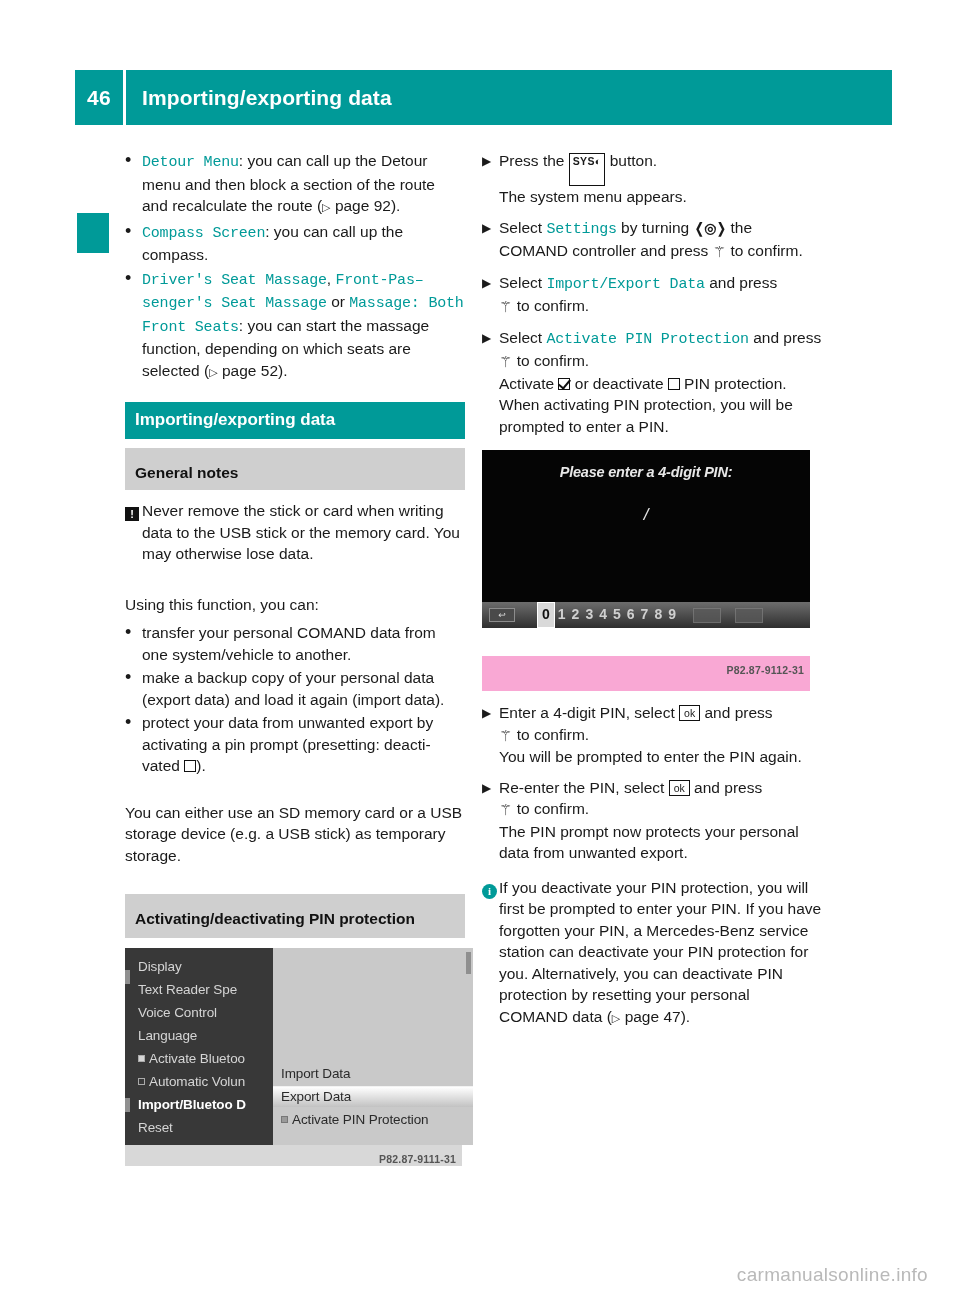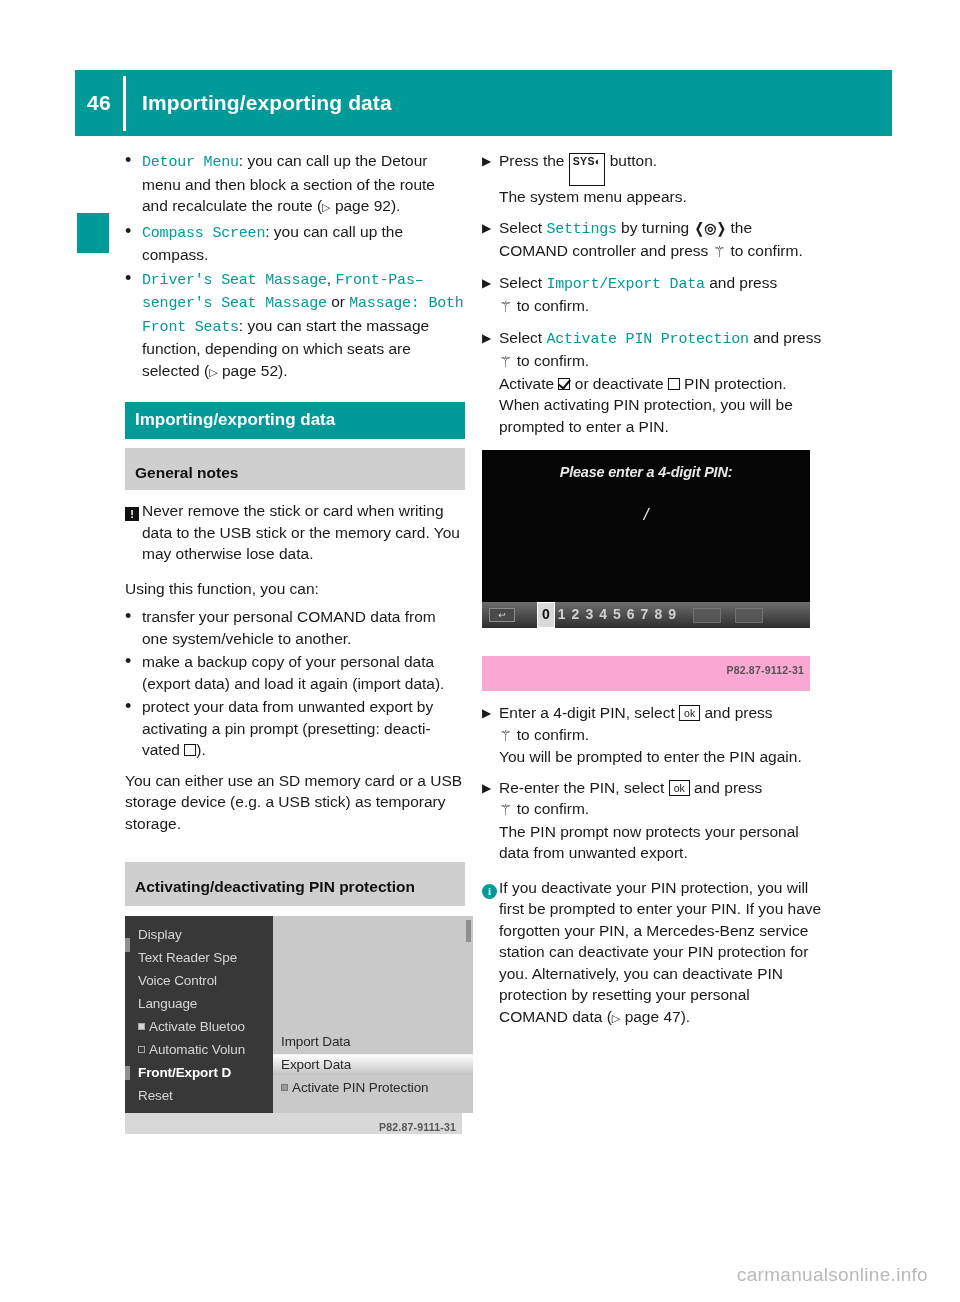--- a/index.html
+++ b/index.html
@@ -8,21 +8,21 @@
     background:#ffffff;
     font-family:"Liberation Sans", sans-serif;
     color:#1a1a1a;
     overflow:hidden;
   }
   .page { position:relative; width:960px; height:1302px; }
 
   
   .header {
     position:absolute; left:75px; top:70px;
-    width:817px; height:66px;
+    width:817px; height:55px;
     background:#009a98;
     display:flex; align-items:center;
   }
   .header .pageno {
     width:48px; text-align:center;
     color:#ffffff; font-size:21px; font-weight:bold;
     letter-spacing:0.3px;
     flex:0 0 auto;
   }
   .header .divider {
@@ -40,21 +40,21 @@
   }
 
   
   .col {
     position:absolute; top:150px; width:340px;
     font-size:15.5px; line-height:21.5px;
   }
   .col-left  { left:125px; }
   .col-right { left:482px; }
 
-  p { margin:0 0 0 0; }
+  p { margin:16px 0 0 0; }
   .gap  { height:11px; }
   .gap-s{ height:7px; }
   .gap-l{ height:17px; }
 
   
   .li {
     display:flex; align-items:flex-start;
     margin-bottom:2px;
   }
   .li .mk {
@@ -323,21 +323,21 @@
       <div class="fig-menu">
         <div class="fm-left">
           <div class="edge" style="top:22px"></div>
           <div class="edge" style="top:150px"></div>
           <div class="row"><span>Display</span></div>
           <div class="row"><span>Text Reader Spe</span></div>
           <div class="row"><span>Voice Control</span></div>
           <div class="row"><span>Language</span></div>
           <div class="row"><span class="box on"></span><span>Activate Bluetoo</span></div>
           <div class="row"><span class="box"></span><span>Automatic Volun</span></div>
-          <div class="row sel"><span>Front/Export D</span></div>
+          <div class="row sel"><span>Import/Bluetoo D</span></div>
           <div class="row"><span>Reset</span></div>
         </div>
         <div class="fm-right">
           <div class="fm-scroll"></div>
           <div class="row2" style="top:116px"><span>Import Data</span></div>
           <div class="hl" style="top:138px"></div>
           <div class="row2" style="top:139px"><span>Export Data</span></div>
           <div class="row2" style="top:162px"><span class="box"></span><span>Activate PIN Protection</span></div>
         </div>
       </div>

